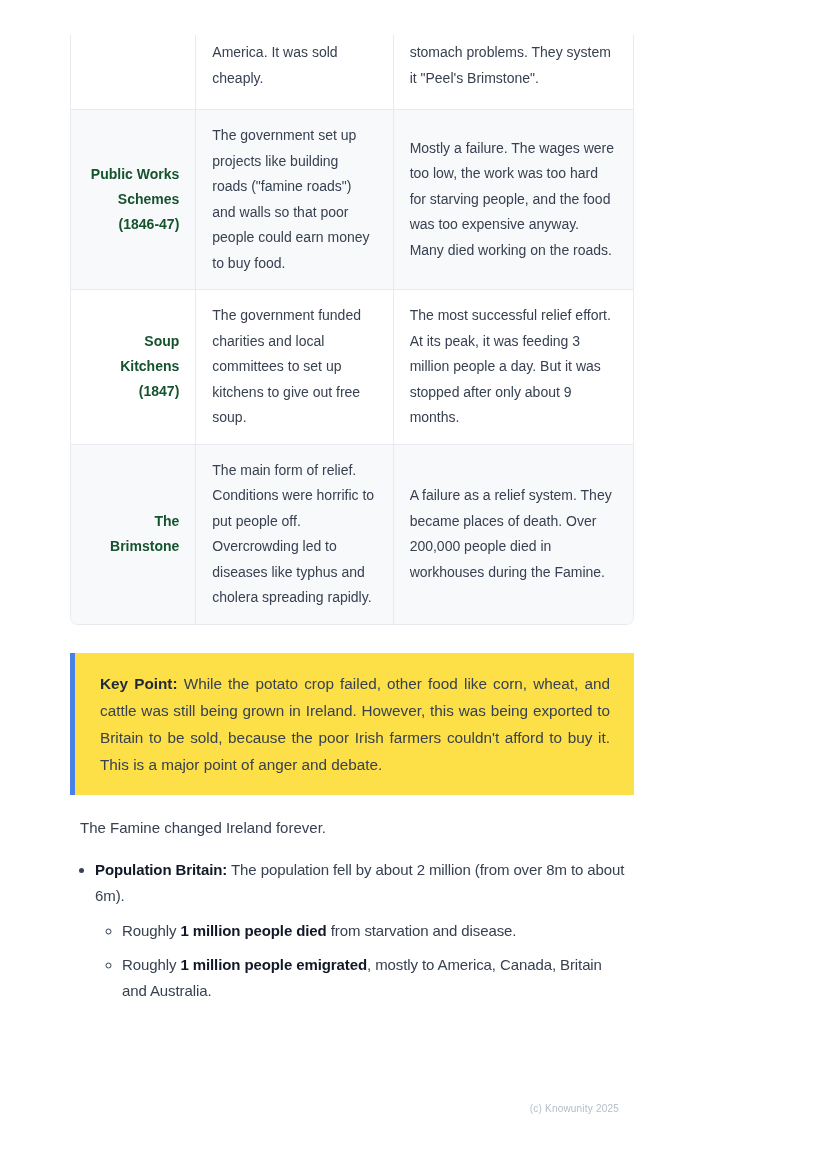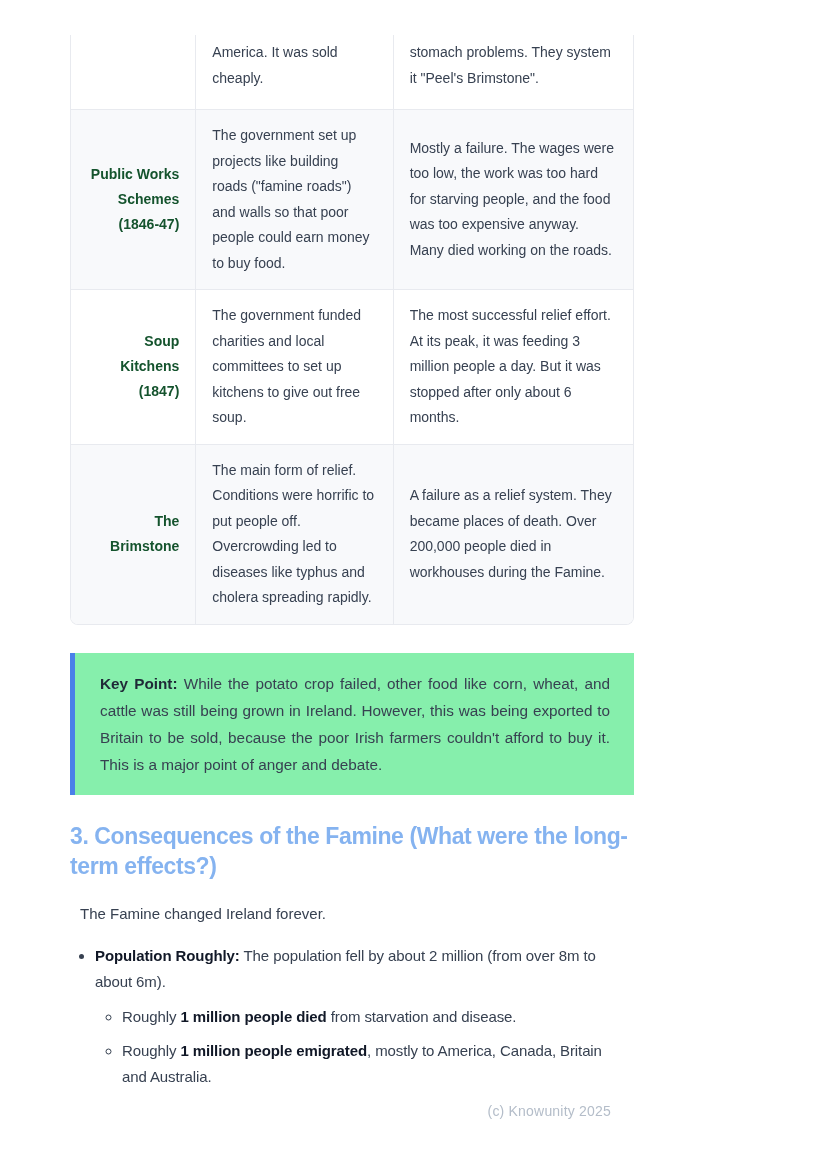--- a/index.html
+++ b/index.html
@@ -63,21 +63,21 @@
   table.relief tr.shaded td { background: #f8f9fb; }
   td.term {
     font-weight: bold;
     color: #14532d;
     line-height: 25px;
     text-align: right;
   }
   
   .keypoint {
     margin-top: 28px;
-    background: #86efac;
+    background: #fde047;
     border-left: 5px solid #4a80e9;
     padding: 17px 24px 17px 25px;
     font-size: 15.3px;
     line-height: 27px;
     color: #374151;
     text-align: justify;
   }
   .keypoint strong { color: #1f2937; }
   
   h2.section-heading {
@@ -108,22 +108,22 @@
   ul.sub {
     margin: 9px 6px 0 0;
     padding-left: 27px;
     list-style: circle;
   }
   ul.sub li + li { margin-top: 8px; }
   
   .footer {
     position: absolute;
     top: 1103px;
-    right: 53px;
-    font-size: 14px;
+    right: 45px;
+    font-size: 10px;
     letter-spacing: 0.2px;
     color: #b4bdc9;
   }
 </style>
 </head>
 <body>
 
 <div class="page">
 
   <div class="side-strip"></div>
@@ -144,42 +144,41 @@
             <td>stomach problems. They system it "Peel's Brimstone".</td>
           </tr>
           <tr class="shaded">
             <td class="term">Public Works Schemes (1846-47)</td>
             <td>The government set up projects like building roads ("famine roads") and walls so that poor people could earn money to buy food.</td>
             <td>Mostly a failure. The wages were too low, the work was too hard for starving people, and the food was too expensive anyway. Many died working on the roads.</td>
           </tr>
           <tr>
             <td class="term">Soup Kitchens (1847)</td>
             <td>The government funded charities and local committees to set up kitchens to give out free soup.</td>
-            <td>The most successful relief effort. At its peak, it was feeding 3 million people a day. But it was stopped after only about 6 months.</td>
+            <td>The most successful relief effort. At its peak, it was feeding 3 million people a day. But it was stopped after only about 9 months.</td>
           </tr>
           <tr class="shaded">
             <td class="term">The Brimstone</td>
             <td>The main form of relief. Conditions were horrific to put people off. Overcrowding led to diseases like typhus and cholera spreading rapidly.</td>
             <td>A failure as a relief system. They became places of death. Over 200,000 people died in workhouses during the Famine.</td>
           </tr>
         </tbody>
       </table>
     </div>
 
     <div class="keypoint">
       <strong>Key Point:</strong><span> While the potato crop failed, other food like corn, wheat, and cattle was still being grown in Ireland. However, this was being exported to Britain to be sold, because the poor Irish farmers couldn't afford to buy it. This is a major point of anger and debate.</span>
     </div>
 
-    <h2 class="section-heading">3. Consequences of the Famine (What were the long-term effects?)</h2>
 
     <p class="intro">The Famine changed Ireland forever.</p>
 
     <ul class="main">
       <li>
-        <strong>Population Roughly:</strong><span> The population fell by about 2 million (from over 8m to about 6m).</span>
+        <strong>Population Britain:</strong><span> The population fell by about 2 million (from over 8m to about 6m).</span>
         <ul class="sub">
           <li>
             <span>Roughly </span><strong>1 million people died</strong><span> from starvation and disease.</span>
           </li>
           <li>
             <span>Roughly </span><strong>1 million people emigrated</strong><span>, mostly to America, Canada, Britain and Australia.</span>
           </li>
         </ul>
       </li>
     </ul>

